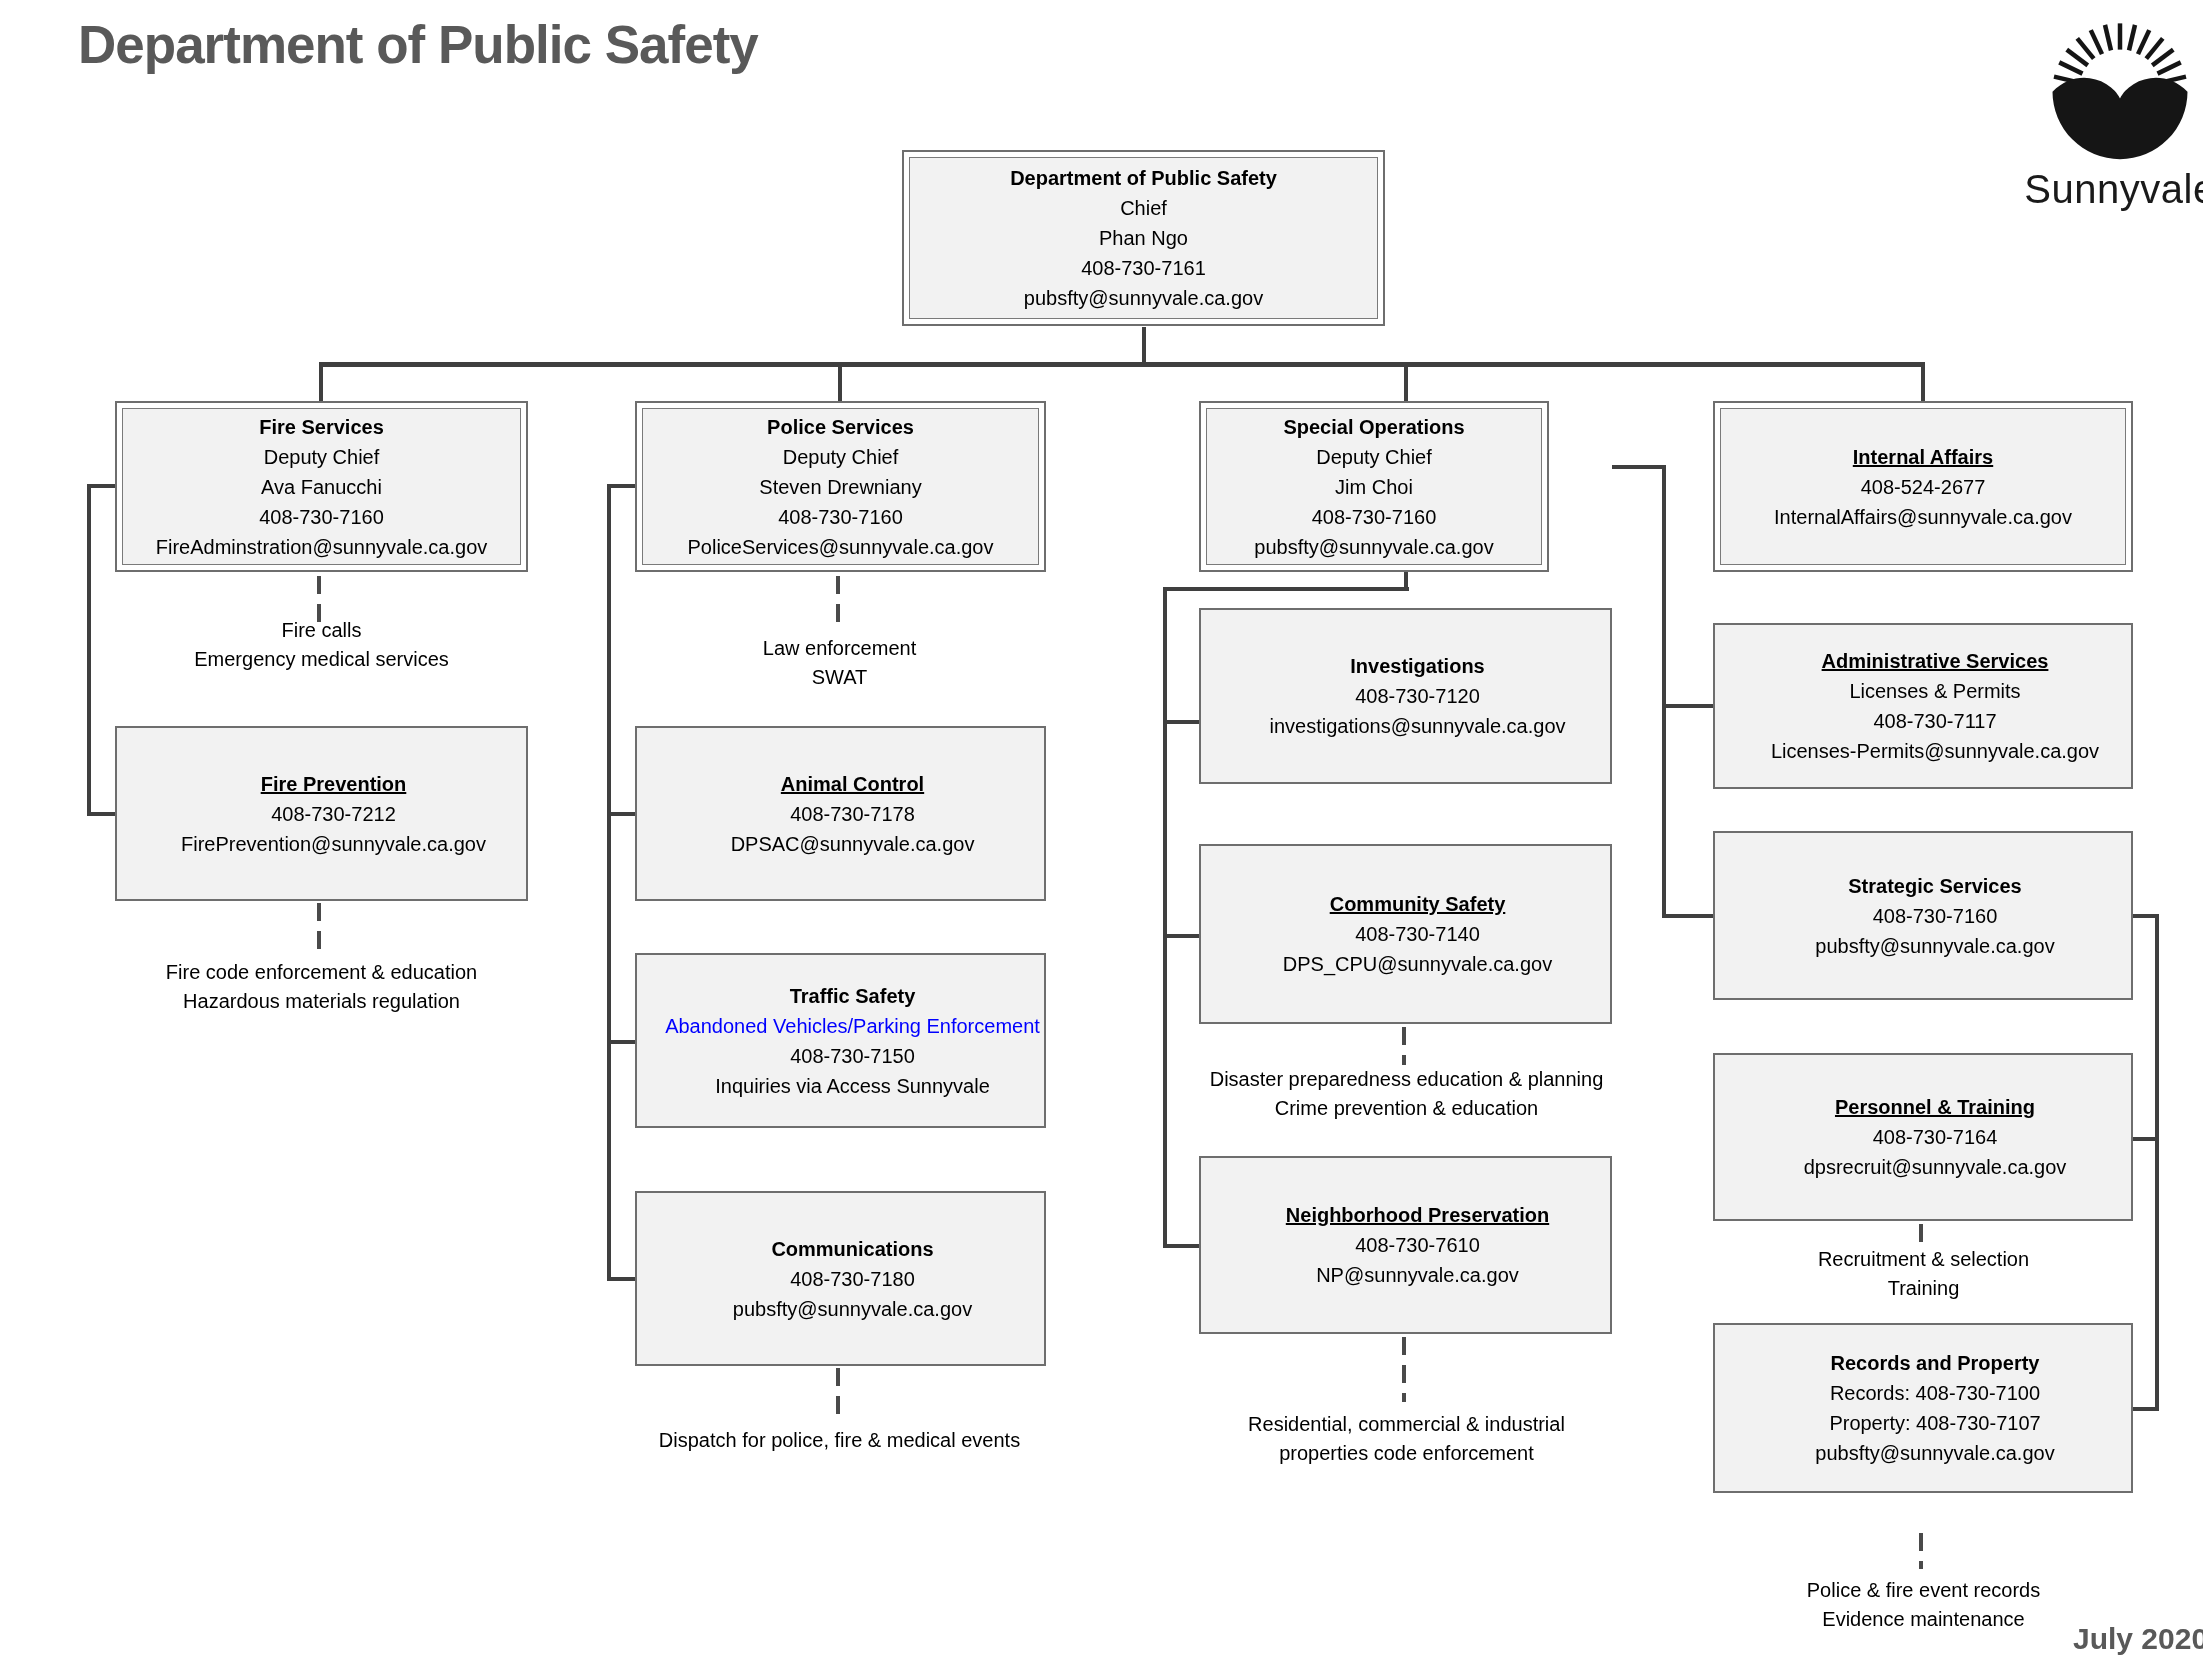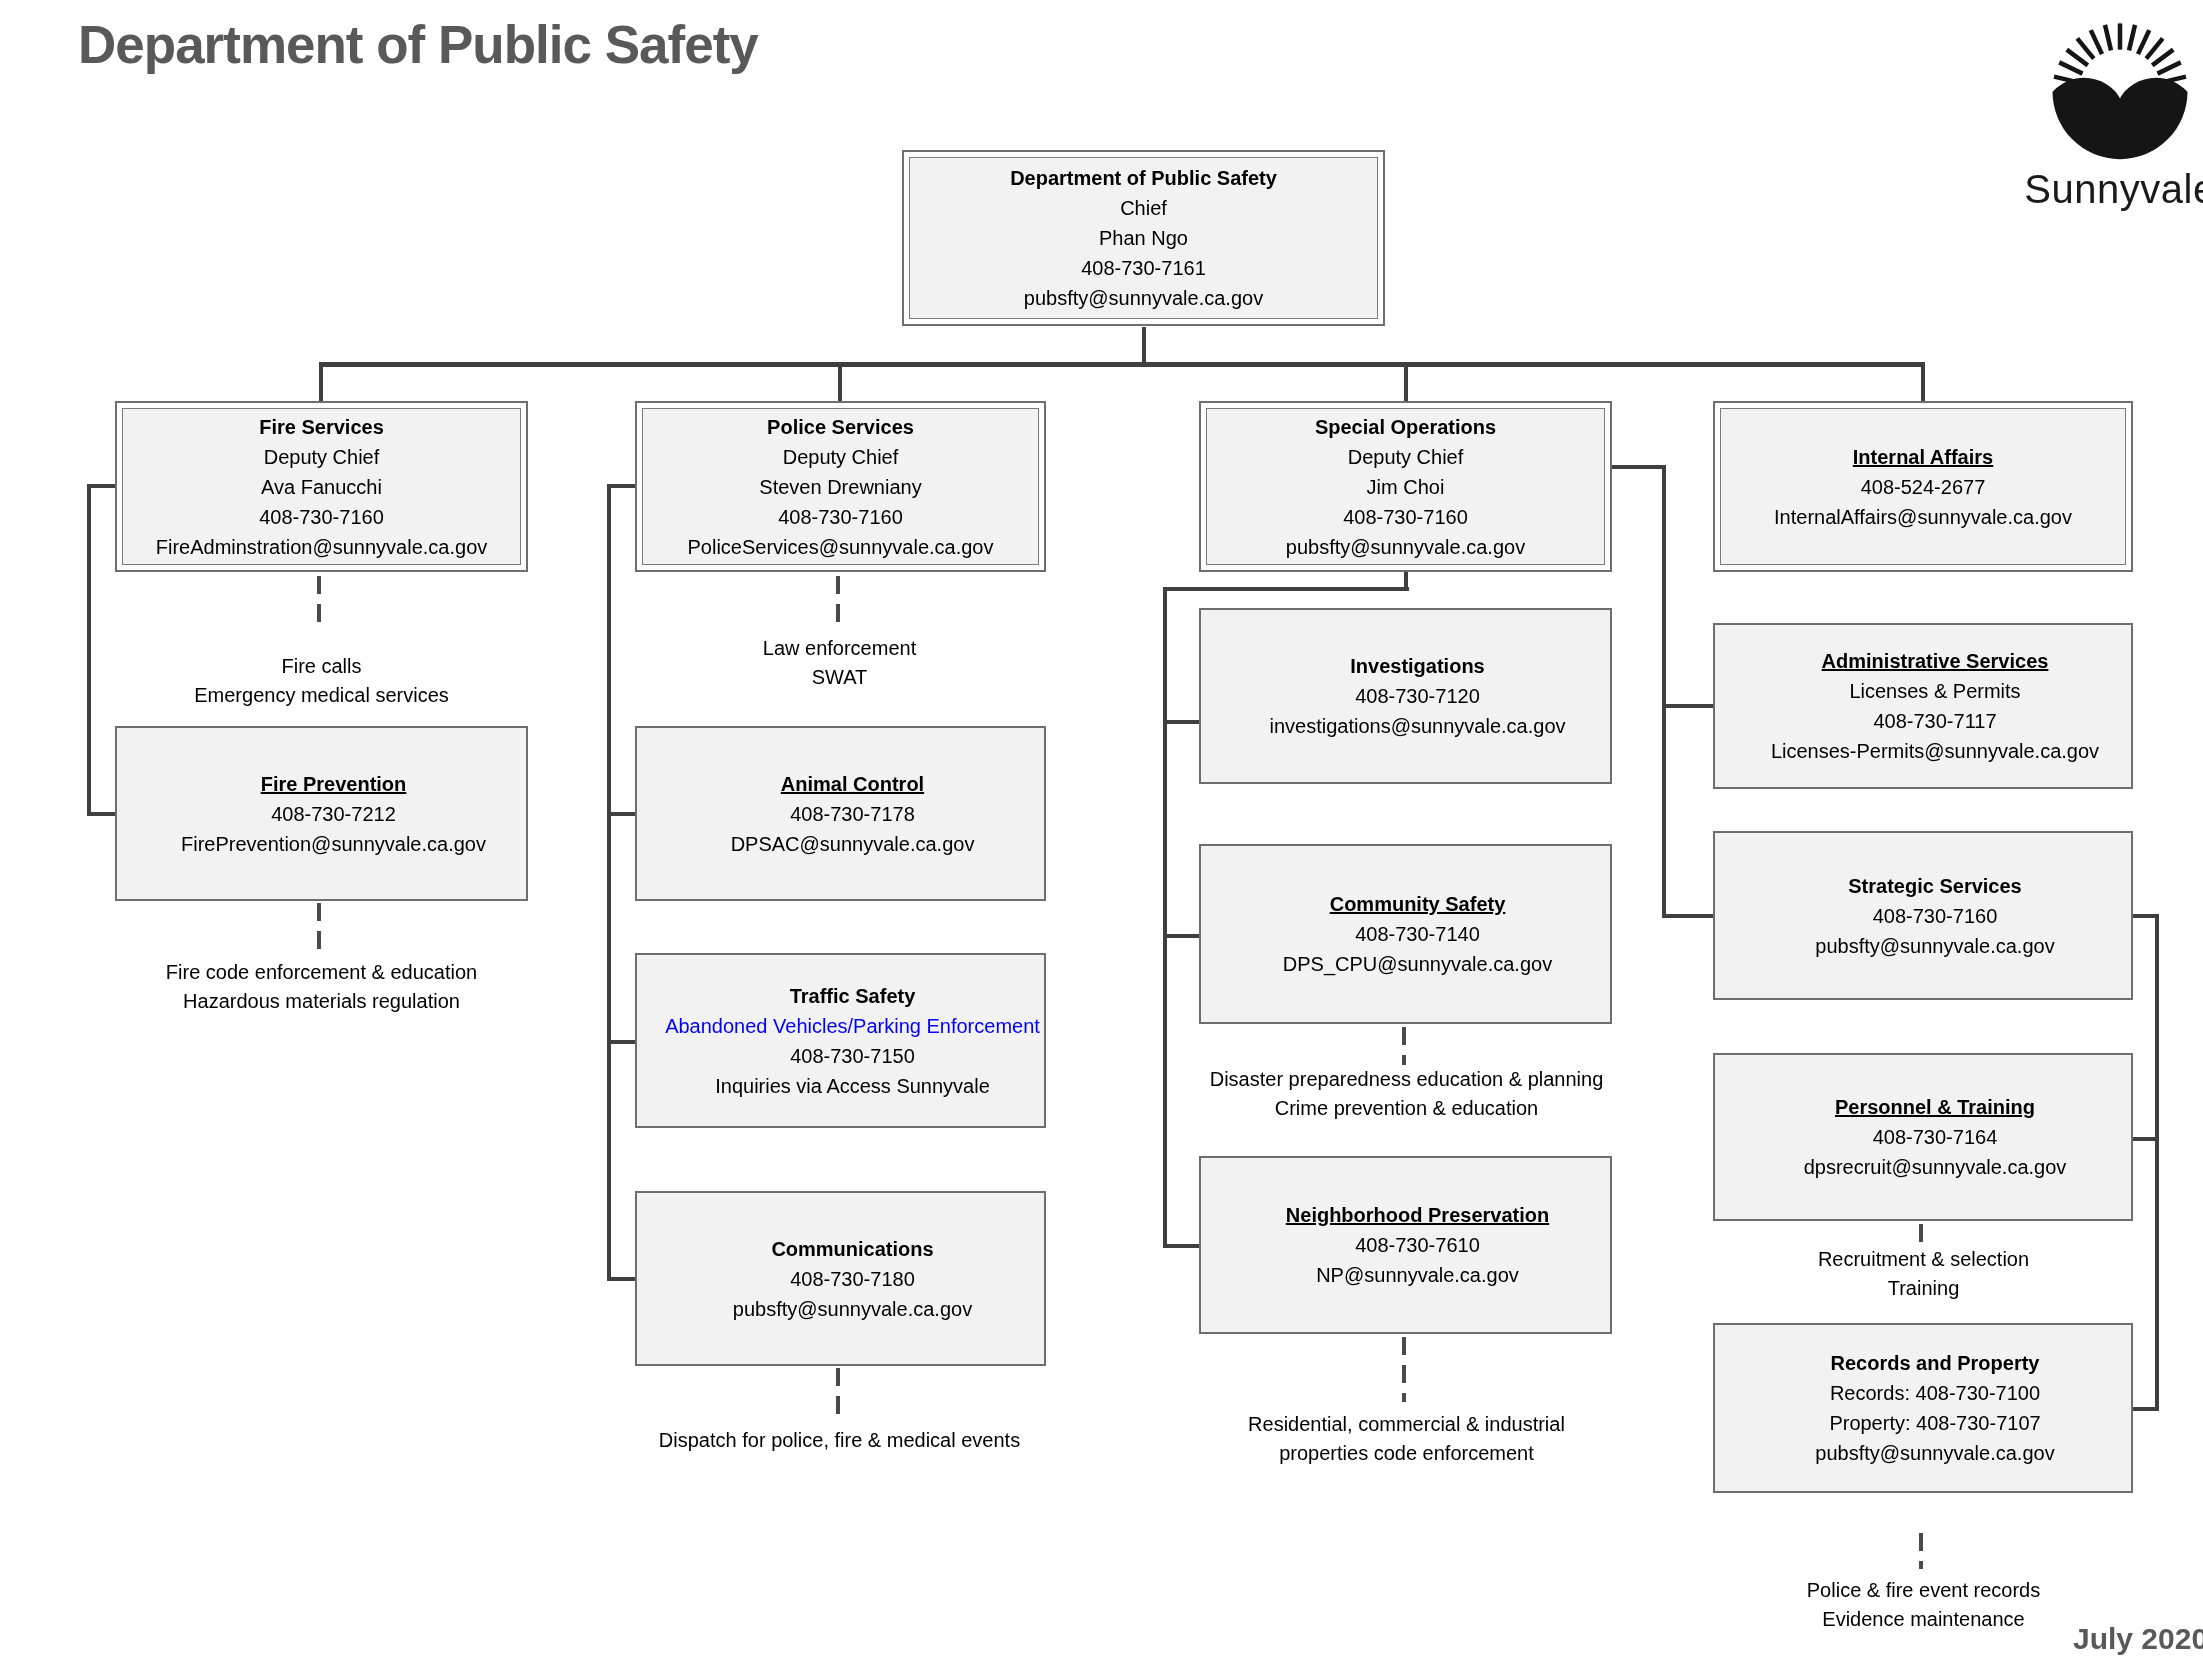--- a/index.html
+++ b/index.html
@@ -118,21 +118,21 @@
   <div class="box double" style="left:599px;top:401px;width:411px;height:171px">
     <div class="inner">
       <div class="bt">Police Services</div>
       <div>Deputy Chief</div>
       <div>Steven Drewniany</div>
       <div>408-730-7160</div>
       <div>PoliceServices@sunnyvale.ca.gov</div>
     </div>
   </div>
 
-  <div class="box double" style="left:1163px;top:401px;width:413px;height:171px">
+  <div class="box double" style="left:1163px;top:401px;width:350px;height:171px">
     <div class="inner">
       <div class="bt">Special Operations</div>
       <div>Deputy Chief</div>
       <div>Jim Choi</div>
       <div>408-730-7160</div>
       <div>pubsfty@sunnyvale.ca.gov</div>
     </div>
   </div>
 
   <div class="box double" style="left:1677px;top:401px;width:420px;height:171px">
@@ -227,21 +227,21 @@
 
   <div class="box" style="left:1677px;top:1323px;width:420px;height:170px">
     <div class="inner">
       <div class="bt">Records and Property</div>
       <div>Records: 408-730-7100</div>
       <div>Property: 408-730-7107</div>
       <div>pubsfty@sunnyvale.ca.gov</div>
     </div>
   </div>
 
-  <div class="cap" style="left:28px;top:652px">
+  <div class="cap" style="left:28px;top:616px">
     <div>Fire calls</div>
     <div>Emergency medical services</div>
   </div>
   <div class="cap" style="left:546px;top:634px">
     <div>Law enforcement</div>
     <div>SWAT</div>
   </div>
   <div class="cap" style="left:28px;top:958px">
     <div>Fire code enforcement &amp; education</div>
     <div>Hazardous materials regulation</div>

